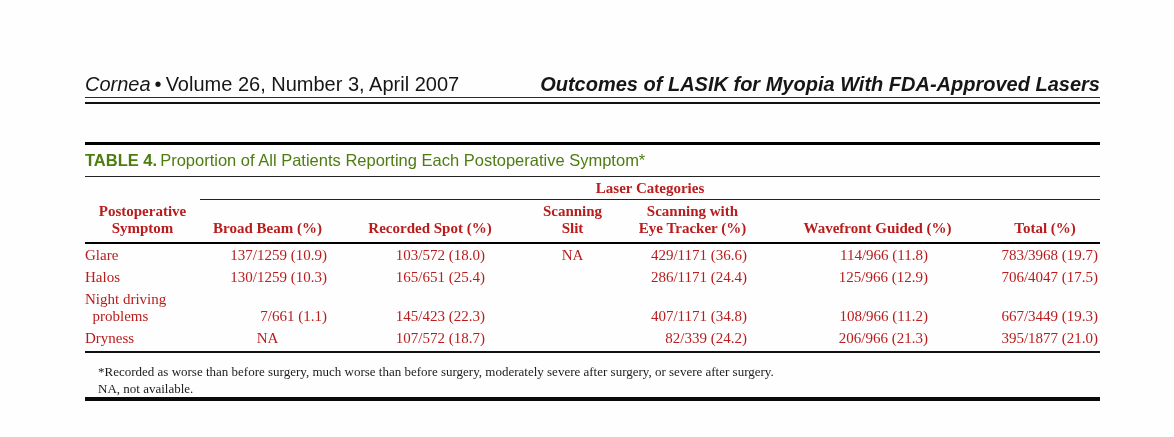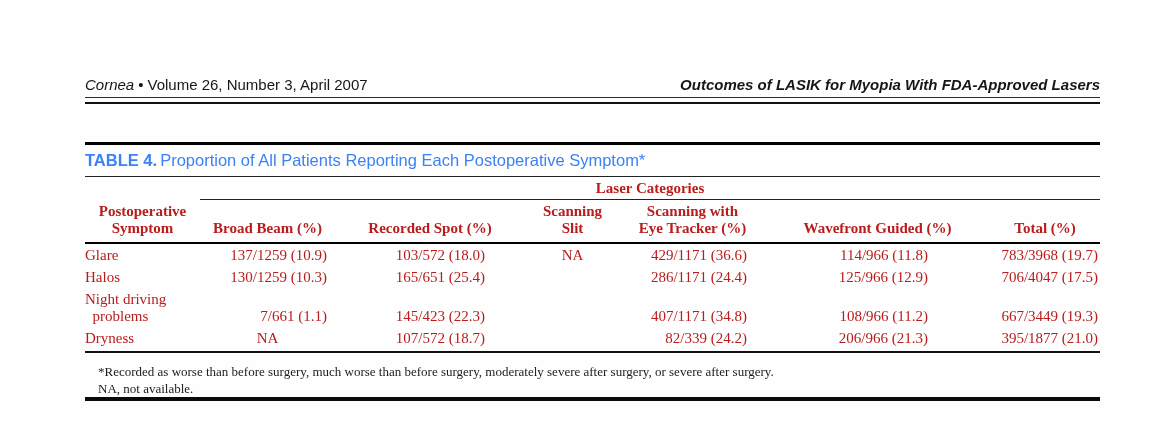--- a/index.html
+++ b/index.html
@@ -9,37 +9,37 @@
     background:#fefefe;
     color:#1a1a1a;
     font-family:"Liberation Serif", serif;
     overflow:hidden;
   }
 
   
   .running-head {
     position:absolute; left:85px; top:75px; width:1015px;
     font-family:"Liberation Sans", sans-serif;
-    font-size:15px; line-height:19px; color:#161616;
+    font-size:20px; line-height:19px; color:#161616;
   }
   .rh-row { display:flex; justify-content:space-between; align-items:flex-end; padding-bottom:3px; }
   .journal-name { font-style:italic; }
   .rh-sep { margin:0 4px; }
   .rh-right { font-style:italic;font-weight:bold; }
   .rh-rule { height:4px; border-top:1.5px solid #2a2a2a; border-bottom:2.5px solid #111; }
 
   
   .table-block { position:absolute; left:85px; top:142px; width:1015px; }
 
   .table-caption {
     border-top:3px solid #000;
     border-bottom:1px solid #222;
     padding:6px 0 6px 0;
     font-family:"Liberation Sans", sans-serif;
-    font-size:16.5px; line-height:19px; color:#3b82f6;
+    font-size:16.5px; line-height:19px; color:#4d7c0f;
   }
   .cap-label { font-weight:bold; margin-right:3px; }
 
   table.data-table {
     width:1015px; border-collapse:collapse; table-layout:fixed;
     font-family:"Liberation Serif", serif;
     font-size:15px; color:#b91c1c;
   }
 
   

